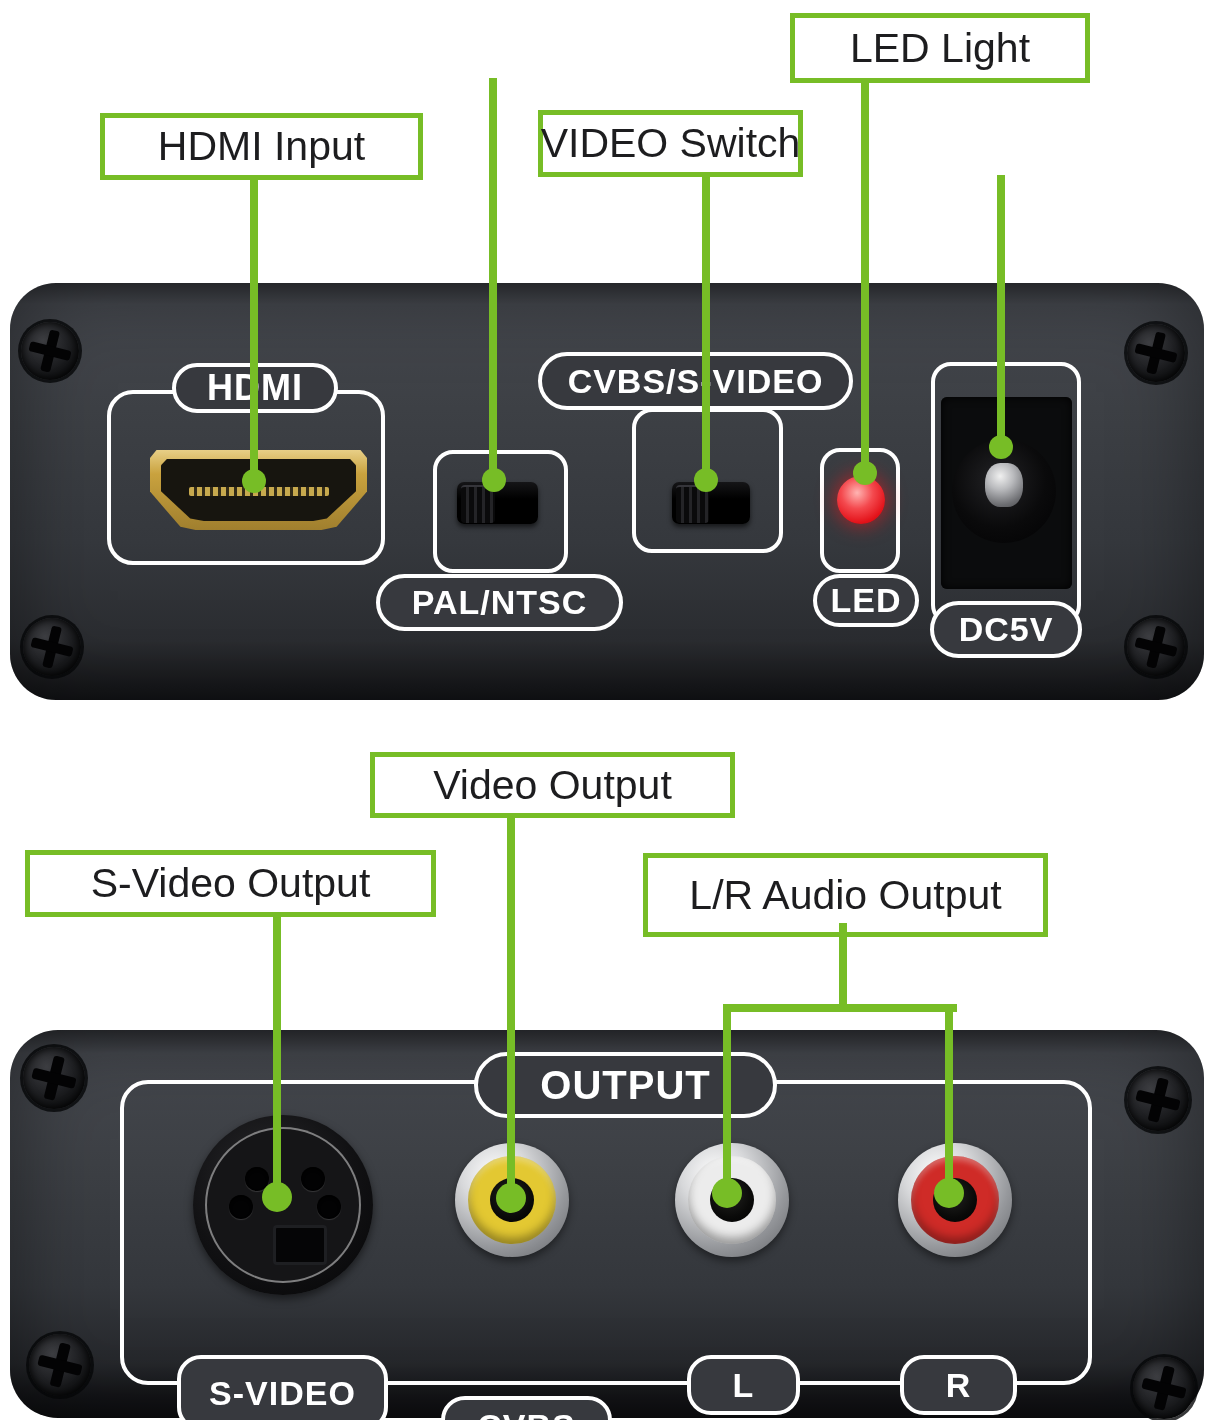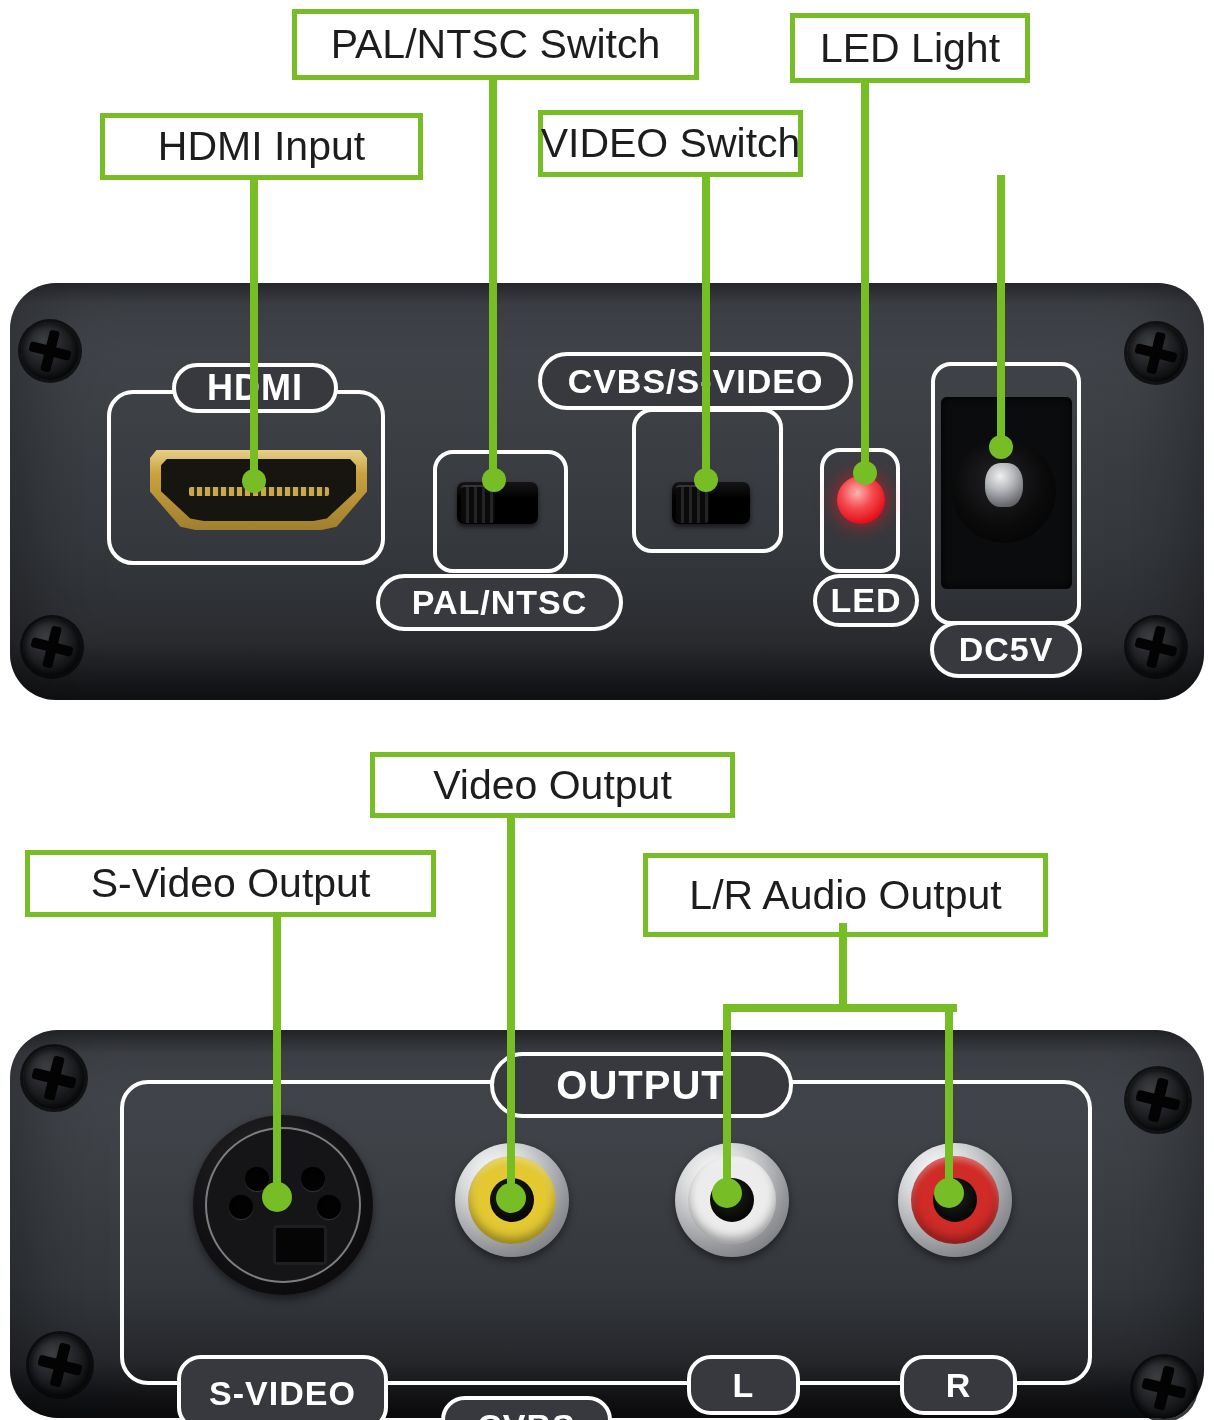--- a/index.html
+++ b/index.html
@@ -81,22 +81,21 @@
   .rca-color{position:absolute;left:13px;top:13px;width:88px;height:88px;border-radius:50%;
      box-shadow:inset 0 -6px 10px rgba(0,0,0,.35), inset 0 4px 6px rgba(255,255,255,.35);}
   .rca-hole{position:absolute;left:35px;top:35px;width:44px;height:44px;border-radius:50%;
      background:radial-gradient(circle at 45% 40%,#232321 0%,#0a0a09 60%,#000 100%);}
 </style>
 </head>
 <body>
 
 <div id="canvas">
 
-  <div class="callout" style="left:292px;top:9px;width:407px;height:71px">PAL/NTSC Switch</div>
-  <div class="callout" style="left:790px;top:13px;width:240px;height:70px">LED Light</div>
+  <div class="callout" style="left:790px;top:13px;width:300px;height:70px">LED Light</div>
   <div class="callout" style="left:100px;top:113px;width:323px;height:67px">HDMI Input</div>
   <div class="callout" style="left:538px;top:110px;width:265px;height:67px">VIDEO Switch</div>
 
   <div class="gline" style="left:489px;top:78px;width:8px;height:402px"></div>
   <div class="gdot" style="left:482px;top:468px;width:24px;height:24px"></div>
   <div class="gline" style="left:250px;top:178px;width:8px;height:303px"></div>
   <div class="gdot" style="left:242px;top:469px;width:24px;height:24px"></div>
   <div class="gline" style="left:702px;top:175px;width:8px;height:305px"></div>
   <div class="gdot" style="left:694px;top:468px;width:24px;height:24px"></div>
   <div class="gline" style="left:861px;top:81px;width:8px;height:392px"></div>
@@ -155,21 +154,21 @@
   <div class="obox" style="left:820px;top:448px;width:80px;height:125px;border-radius:20px"></div>
   <div class="led-lamp"></div>
   <div class="pill f34" style="left:813px;top:574px;width:106px;height:53px">LED</div>
 
   <div class="obox" style="left:931px;top:362px;width:150px;height:263px;border-radius:20px"></div>
   <div class="dc-square">
     <div class="dc-barrel">
       <div class="dc-pin"></div>
     </div>
   </div>
-  <div class="pill f34" style="left:930px;top:621px;width:152px;height:57px">DC5V</div>
+  <div class="pill f34" style="left:930px;top:601px;width:152px;height:57px">DC5V</div>
 
   <div class="callout" style="left:370px;top:752px;width:365px;height:66px">Video Output</div>
   <div class="callout" style="left:25px;top:850px;width:411px;height:67px">S-Video Output</div>
   <div class="callout" style="left:643px;top:853px;width:405px;height:84px">L/R Audio Output</div>
 
   <div class="gline" style="left:273px;top:915px;width:8px;height:284px"></div>
   <div class="gdot" style="left:262px;top:1182px;width:30px;height:30px"></div>
   <div class="gline" style="left:507px;top:816px;width:8px;height:384px"></div>
   <div class="gdot" style="left:496px;top:1183px;width:30px;height:30px"></div>
   <div class="gline" style="left:839px;top:923px;width:8px;height:89px"></div>
@@ -200,21 +199,21 @@
       </div>
     <div class="screw" style="left:1123px;top:327px;width:62px;height:62px">
       <div class="screw-cross">
           <i class="cv"></i>
           <i class="ch"></i>
         </div>
       </div>
   </div>
 
   <div class="obox" style="left:120px;top:1080px;width:972px;height:305px;border-radius:28px"></div>
-  <div class="pill f40" style="left:490px;top:1052px;width:303px;height:66px">OUTPUT</div>
+  <div class="pill f40" style="left:474px;top:1052px;width:303px;height:66px">OUTPUT</div>
 
   <div class="svideo-outer">
     <div class="svideo-face">
       <div class="svideo-hole" style="left:38px;top:38px"></div>
       <div class="svideo-hole" style="left:94px;top:38px"></div>
       <div class="svideo-hole" style="left:22px;top:66px"></div>
       <div class="svideo-hole" style="left:110px;top:66px"></div>
       <div class="svideo-key"></div>
     </div>
   </div>

